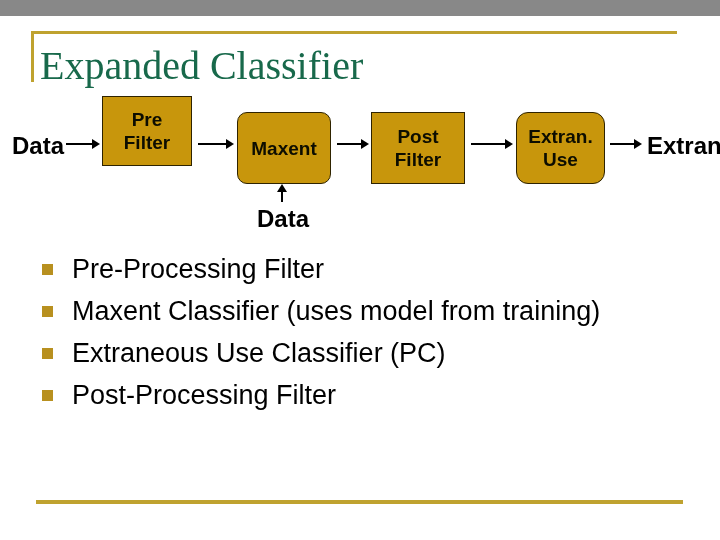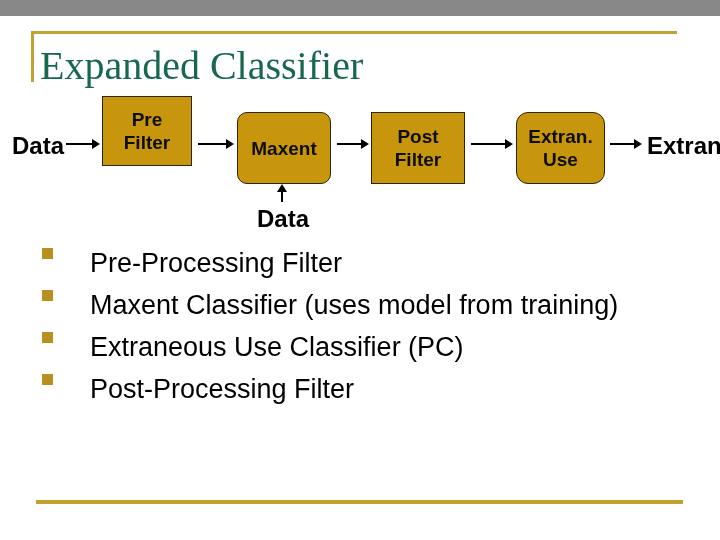--- a/index.html
+++ b/index.html
@@ -37,21 +37,21 @@
   }
   .varrow { position:absolute; width:2px; background:#000; }
   .varrow::before {
     content:""; position:absolute; top:-8px; left:-4px;
     border-bottom:8px solid #000; border-left:5px solid transparent;
     border-right:5px solid transparent;
   }
 
   
   .bullets { position:absolute; left:42px; top:232px; width:650px; }
-  .bullet-row { display:flex; align-items:flex-start; height:42px;gap:18px; }
+  .bullet-row { display:flex; align-items:center; height:42px; }
   .bullet-square {
     width:11px; height:11px; background:#B8901F; margin-right:19px; flex:0 0 auto;
   }
   .bullet-text { font-size:27px; color:#000; white-space:nowrap; }
 
   .bottom-line { position:absolute; left:36px; top:484px; width:647px; height:4px; background:#BFA22F; }
 </style>
 </head>
 <body>
 

